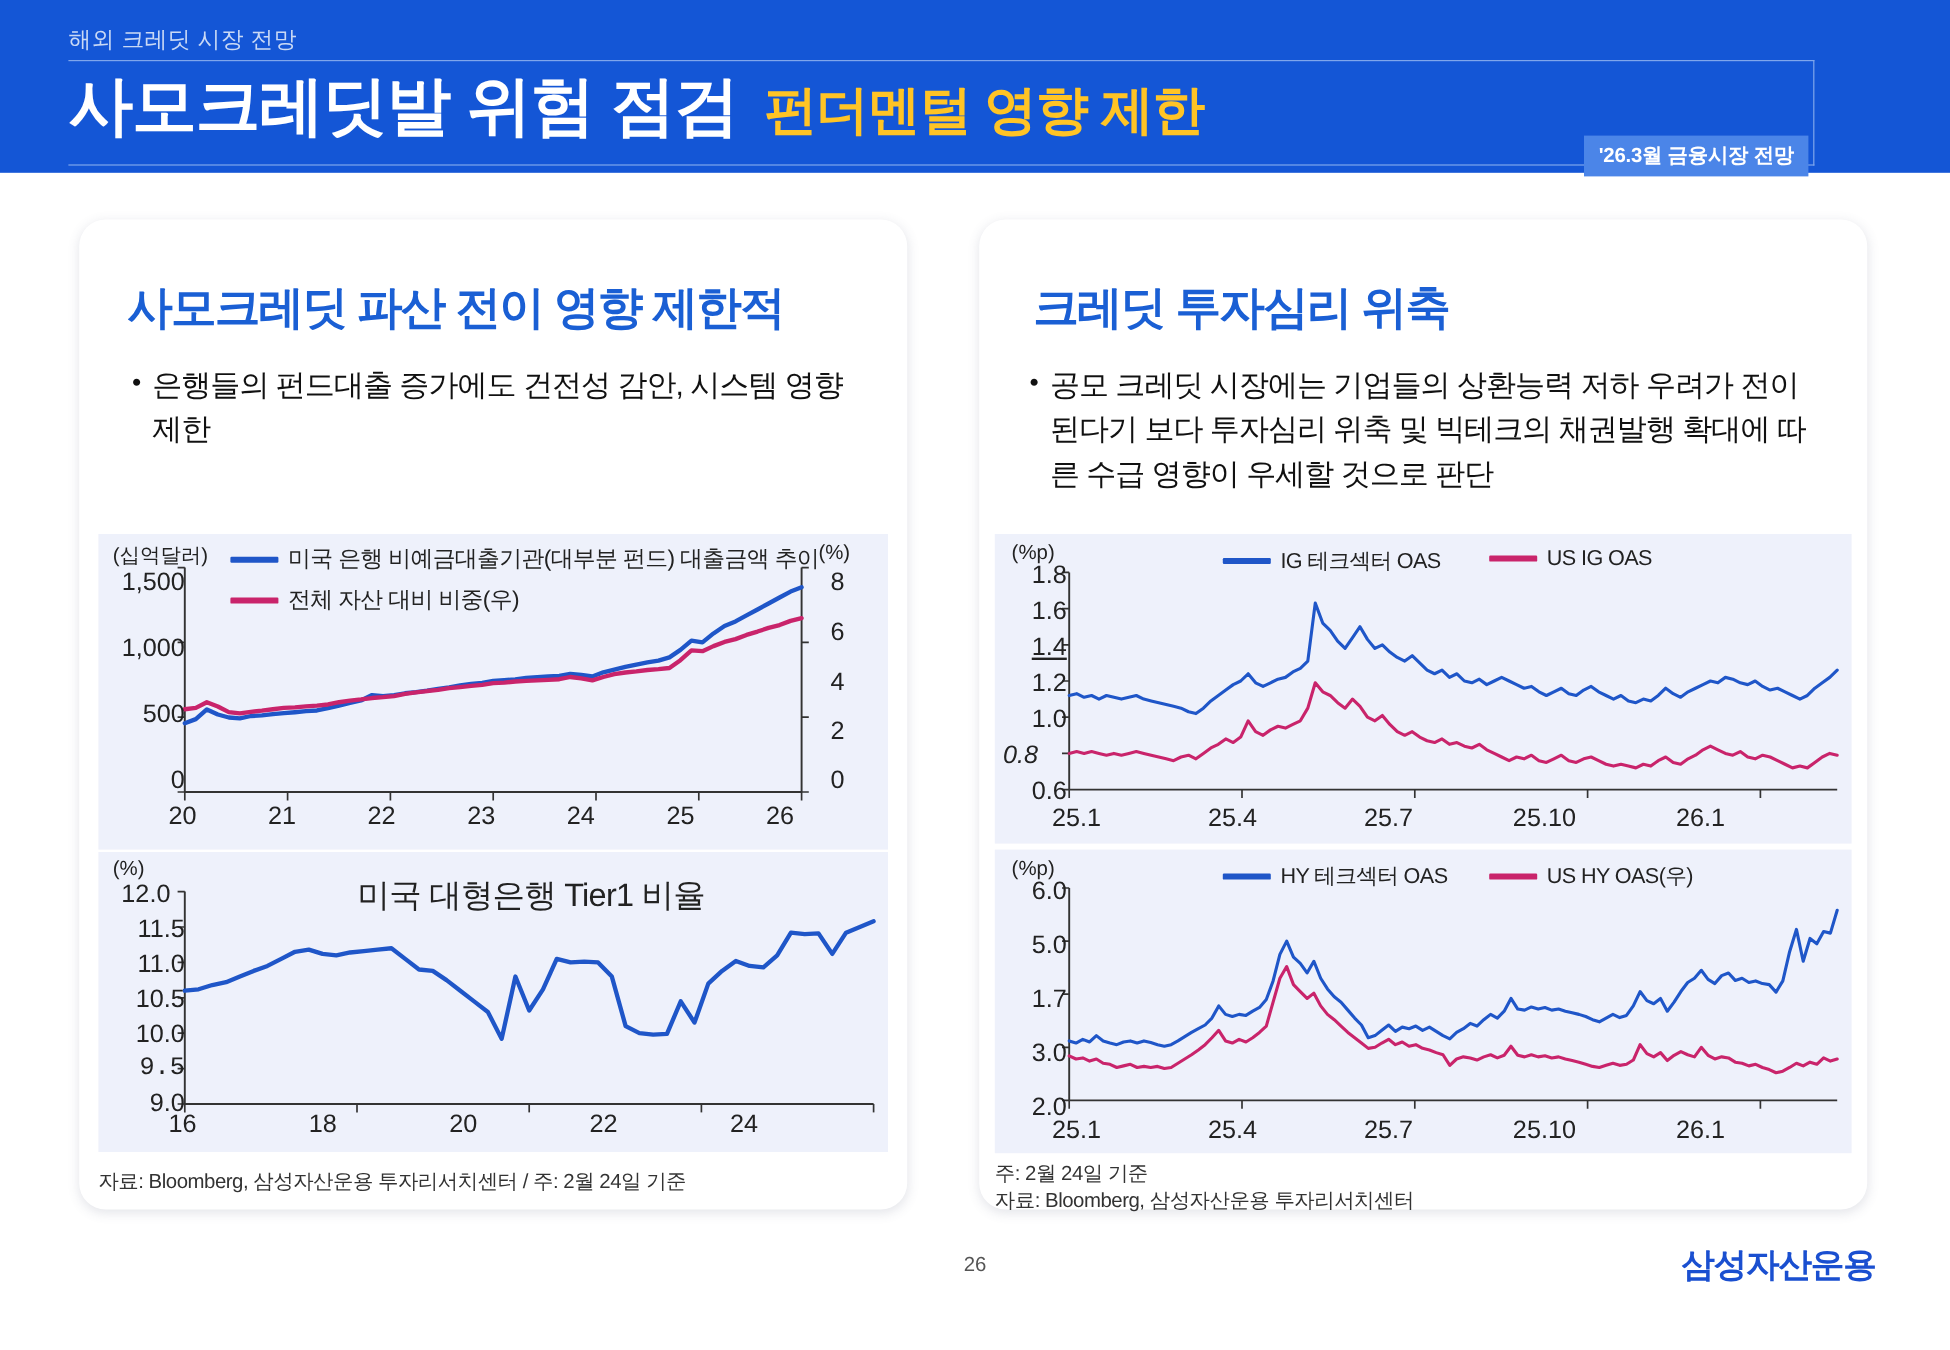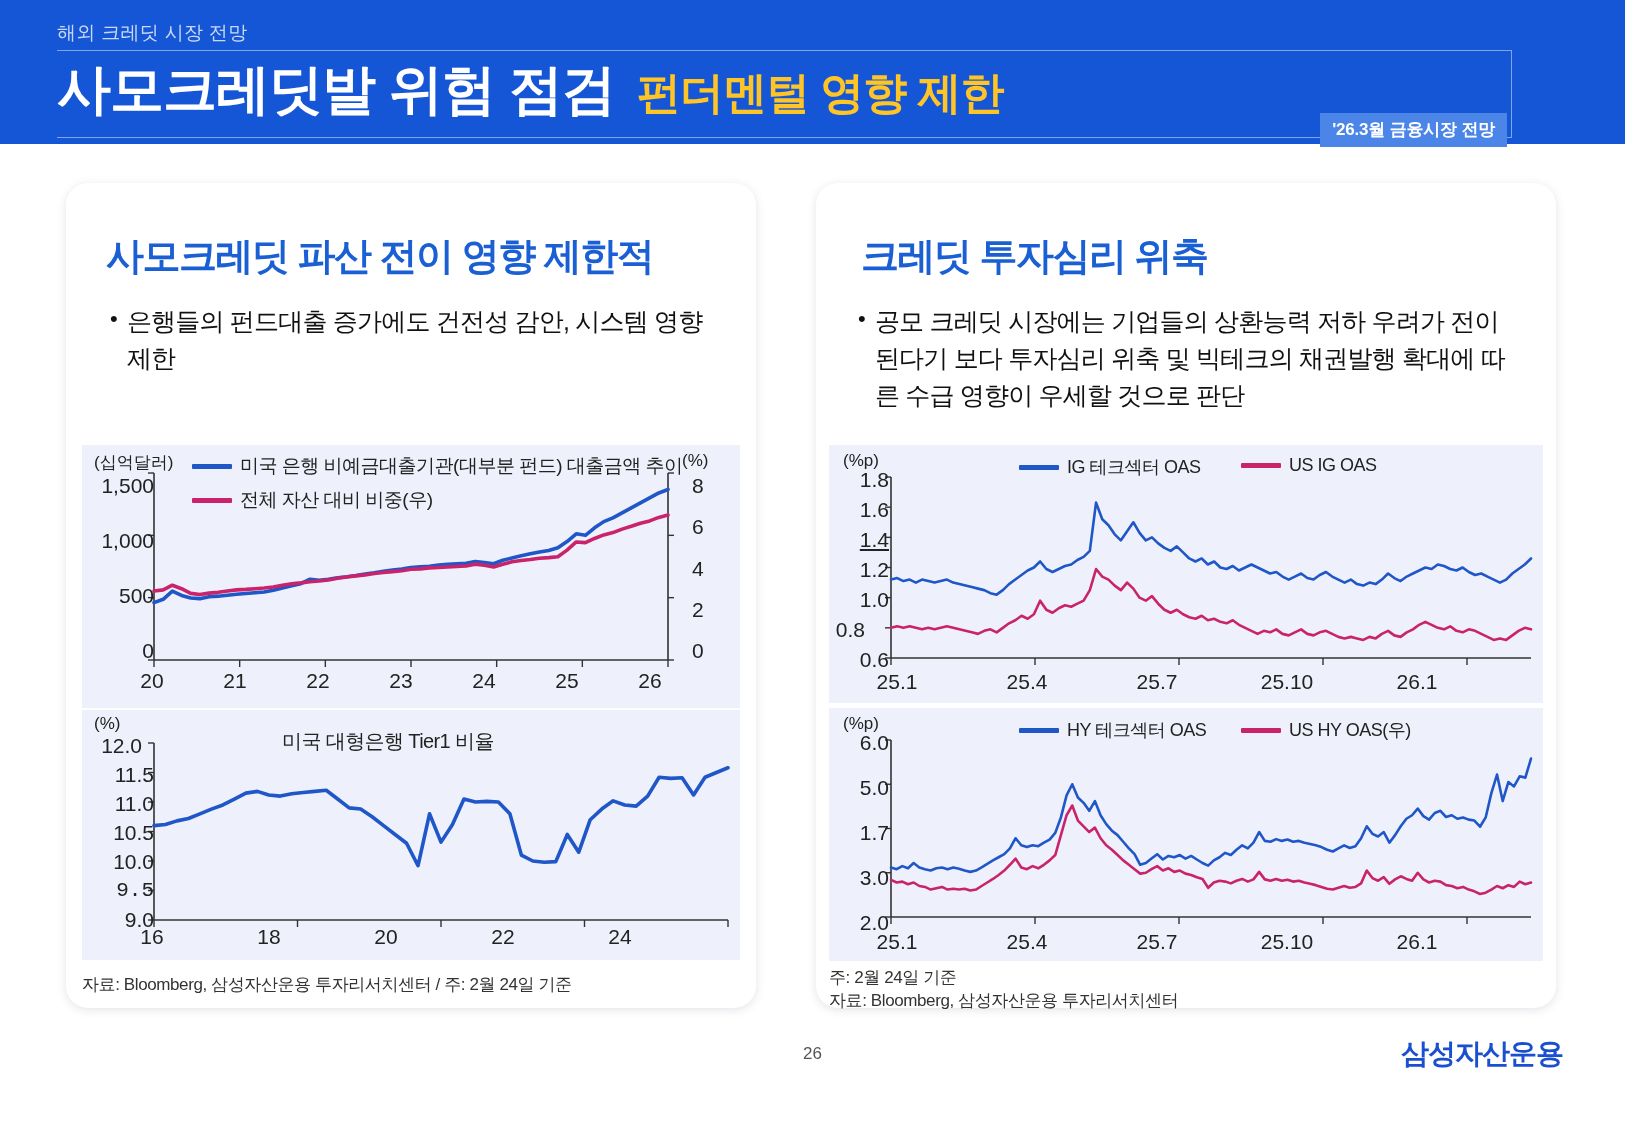--- a/index.html
+++ b/index.html
@@ -66,21 +66,21 @@
   .bullet .dot{font-size:22px;line-height:1.45;}
   
   .chartbox{position:absolute;background:#eef1fb;}
   .cb1{left:16px;top:262px;width:658px;height:263px;}
   .cb2{left:16px;top:527px;width:658px;height:250px;}
   .cbr1{left:13px;top:262px;width:714px;height:258px;}
   .cbr2{left:13px;top:525px;width:714px;height:253px;}
   .unit-label{position:absolute;font-size:17px;color:#222;}
   .axis-num{position:absolute;font-size:21px;color:#222;text-align:right;}
   .axis-num-x{position:absolute;font-size:21px;color:#222;text-align:center;}
-  .chart-heading{position:absolute;font-size:20px;color:#222;letter-spacing:-.6px;}
+  .chart-heading{position:absolute;font-size:27px;color:#222;letter-spacing:-.6px;margin-left:16px;}
   .legend{position:absolute;display:flex;align-items:center;gap:8px;font-size:19px;color:#222;letter-spacing:-.5px;white-space:nowrap;}
   .legend .swatch{display:inline-block;width:40px;height:5px;border-radius:1px;}
   .legend.small{font-size:18px;}
   .src{
     position:absolute;font-size:17px;color:#333;letter-spacing:-.4px;
   }
   .pagenum{position:absolute;left:0;top:1044px;width:1625px;text-align:center;font-size:17px;color:#555;}
   .logo{position:absolute;right:62px;top:1035px;font-size:28px;font-weight:800;color:#1a4fd0;letter-spacing:-1px;}
   svg{display:block;}
 </style>
@@ -217,21 +217,21 @@
     <div class="legend small" style="left:412px;top:10px;">
       <span class="swatch" style="background:#c9246b"></span>
       <span>US IG OAS</span>
     </div>
 
     <div class="axis-num" style="left:0px;top:23px;width:60px;">1.8</div>
     <div class="axis-num" style="left:0px;top:53px;width:60px;">1.6</div>
     <div class="axis-num" style="left:0px;top:83px;width:60px;text-decoration:underline;">1.4</div>
     <div class="axis-num" style="left:0px;top:113px;width:60px;">1.2</div>
     <div class="axis-num" style="left:0px;top:143px;width:60px;">1.0</div>
-    <div class="axis-num" style="left:0px;top:173px;width:36px;">0.8</div>
+    <div class="axis-num" style="left:0px;top:173px;width:36px;font-style:italic;">0.8</div>
     <div class="axis-num" style="left:0px;top:203px;width:60px;">0.6</div>
 
     <svg id="svg-chart3" width="714" height="258">
         <line x1="62" y1="32" x2="62" y2="213" stroke="#333" stroke-width="1.6"></line>
         <line x1="62" y1="213" x2="702" y2="213" stroke="#333" stroke-width="1.6"></line>
         <line x1="56" y1="213" x2="62" y2="213" stroke="#333" stroke-width="1.4"></line>
         <line x1="56" y1="182.83333333333334" x2="62" y2="182.83333333333334" stroke="#333" stroke-width="1.4"></line>
         <line x1="56" y1="152.66666666666669" x2="62" y2="152.66666666666669" stroke="#333" stroke-width="1.4"></line>
         <line x1="56" y1="122.5" x2="62" y2="122.5" stroke="#333" stroke-width="1.4"></line>
         <line x1="56" y1="92.33333333333334" x2="62" y2="92.33333333333334" stroke="#333" stroke-width="1.4"></line>

